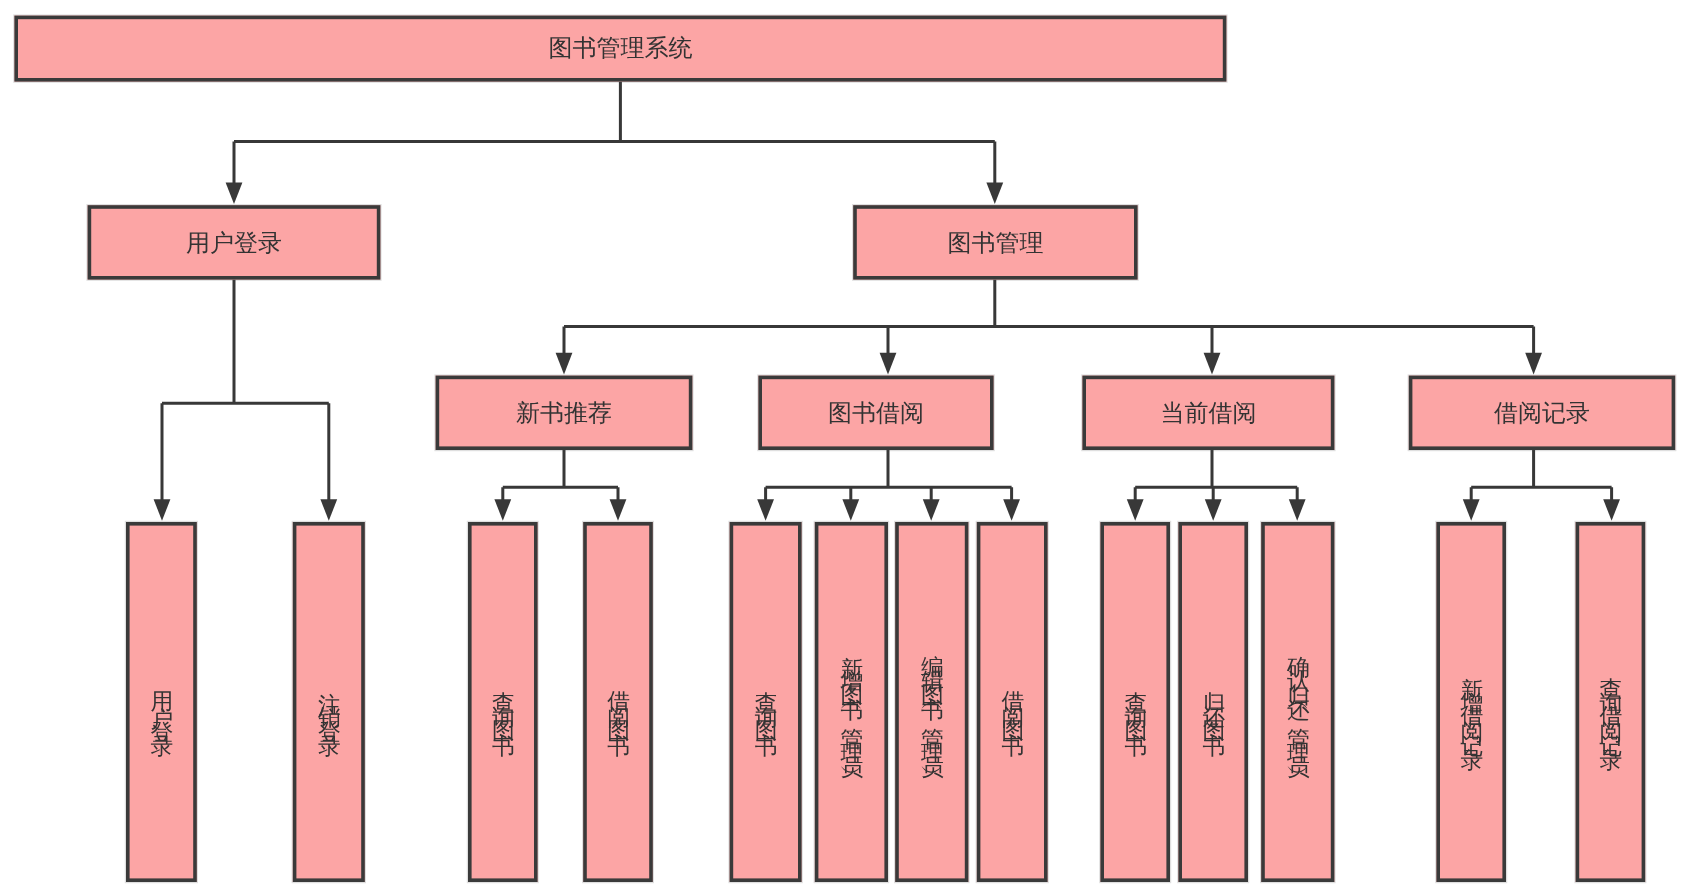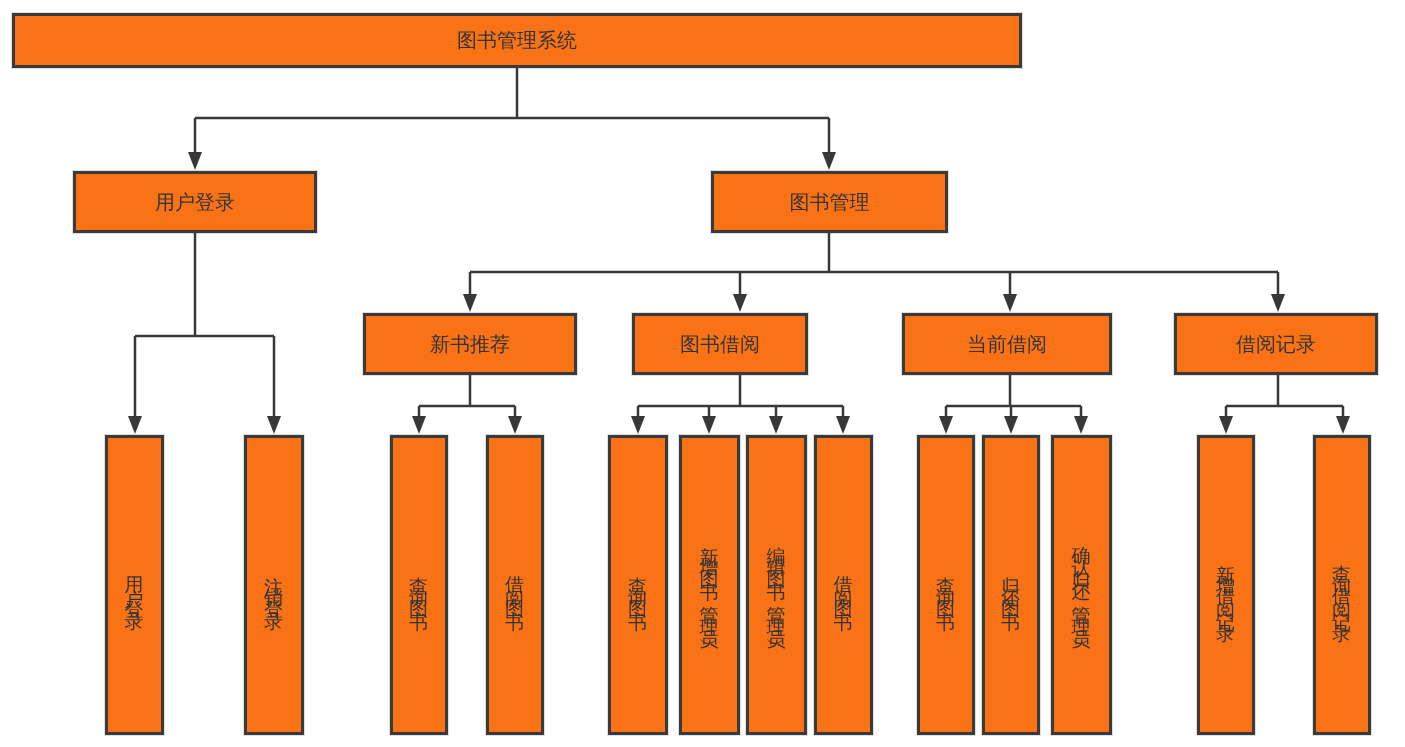--- a/index.html
+++ b/index.html
@@ -19,21 +19,21 @@
   }
   svg.connectors path {
     fill: none;
     stroke: #383838;
     stroke-width: 2.5;
   }
   svg.connectors polygon { fill: #383838; stroke: none; }
   .node {
     position: absolute;
     box-sizing: border-box;
-    background: #f97316;
+    background: #fca5a5;
     border: 3px solid #3a3a3a;
     display: flex;
     align-items: center;
     justify-content: center;
     font-size: 20px;
     color: #333333;
     box-shadow: 0 0 0 1px rgba(80,80,80,0.18);
     white-space: nowrap;
   }
   .leaf span {
@@ -116,27 +116,27 @@
   <div class="node" style="left:73px; top:171px; width:244px; height:62px;">
     <span>用户登录</span>
   </div>
   <div class="node" style="left:711px; top:171px; width:237px; height:62px;">
     <span>图书管理</span>
   </div>
 
   <div class="node" style="left:363px; top:313px; width:214px; height:62px;">
     <span>新书推荐</span>
   </div>
-  <div class="node" style="left:632px; top:313px; width:176px; height:62px;">
+  <div class="node" style="left:632px; top:313px; width:196px; height:62px;">
     <span>图书借阅</span>
   </div>
   <div class="node" style="left:902px; top:313px; width:210px; height:62px;">
     <span>当前借阅</span>
   </div>
-  <div class="node" style="left:1174px; top:313px; width:204px; height:62px;">
+  <div class="node" style="left:1174px; top:313px; width:222px; height:62px;">
     <span>借阅记录</span>
   </div>
 
   <div class="node leaf" style="left:105px; top:435px; width:59px; height:300px;">
     <span>用户登录</span>
   </div>
   <div class="node leaf" style="left:244px; top:435px; width:60px; height:300px;">
     <span>注销登录</span>
   </div>
 

